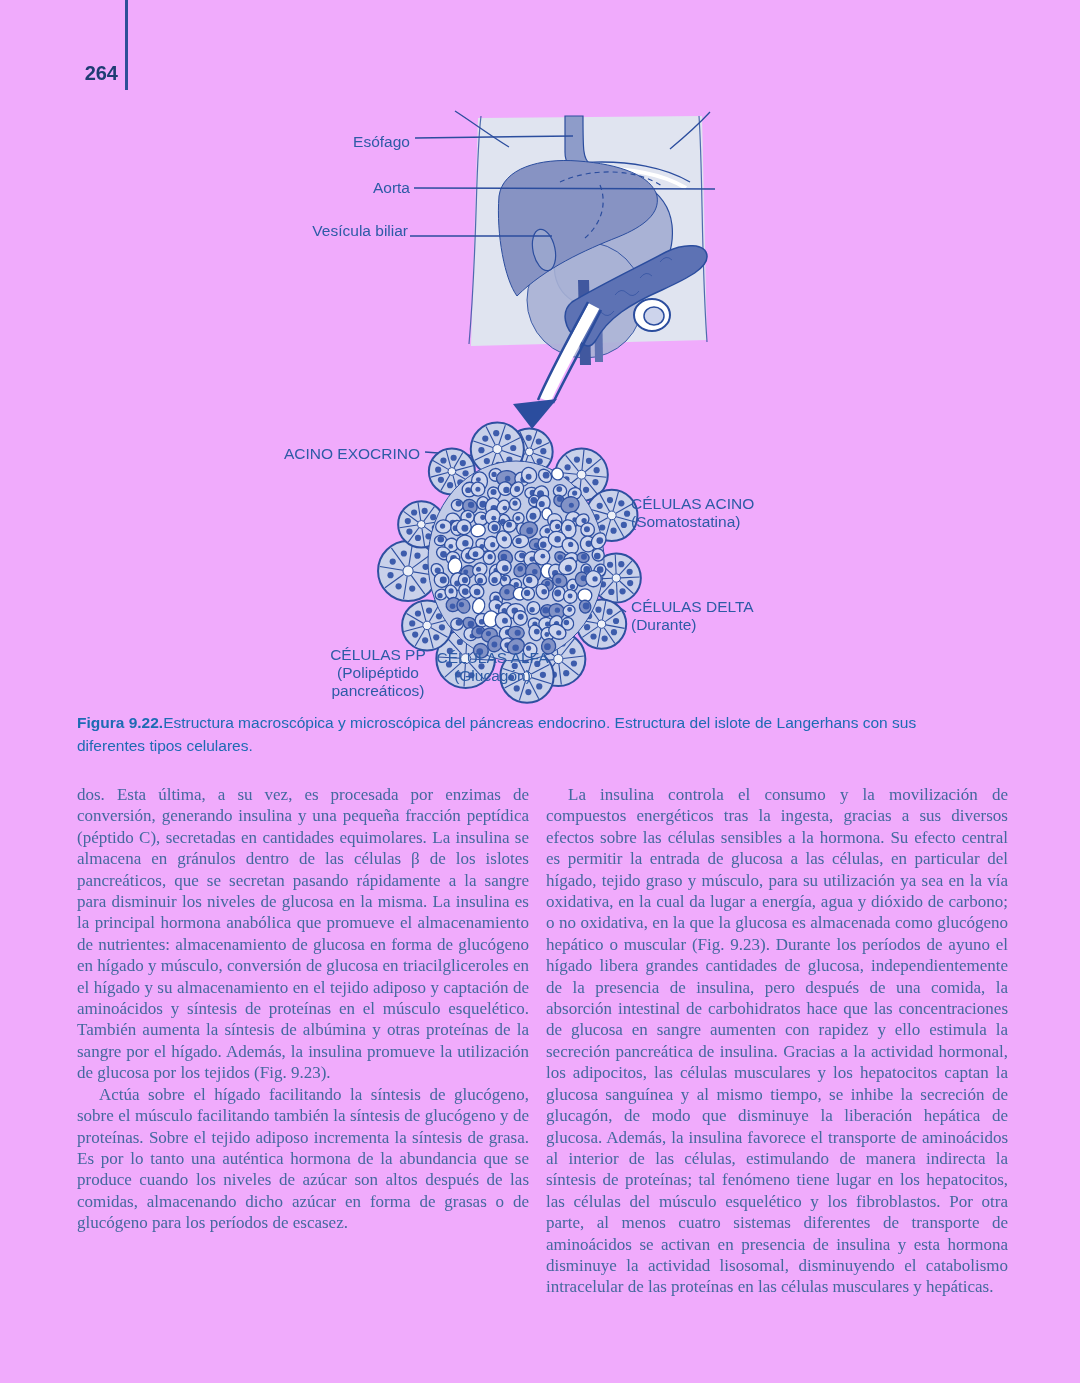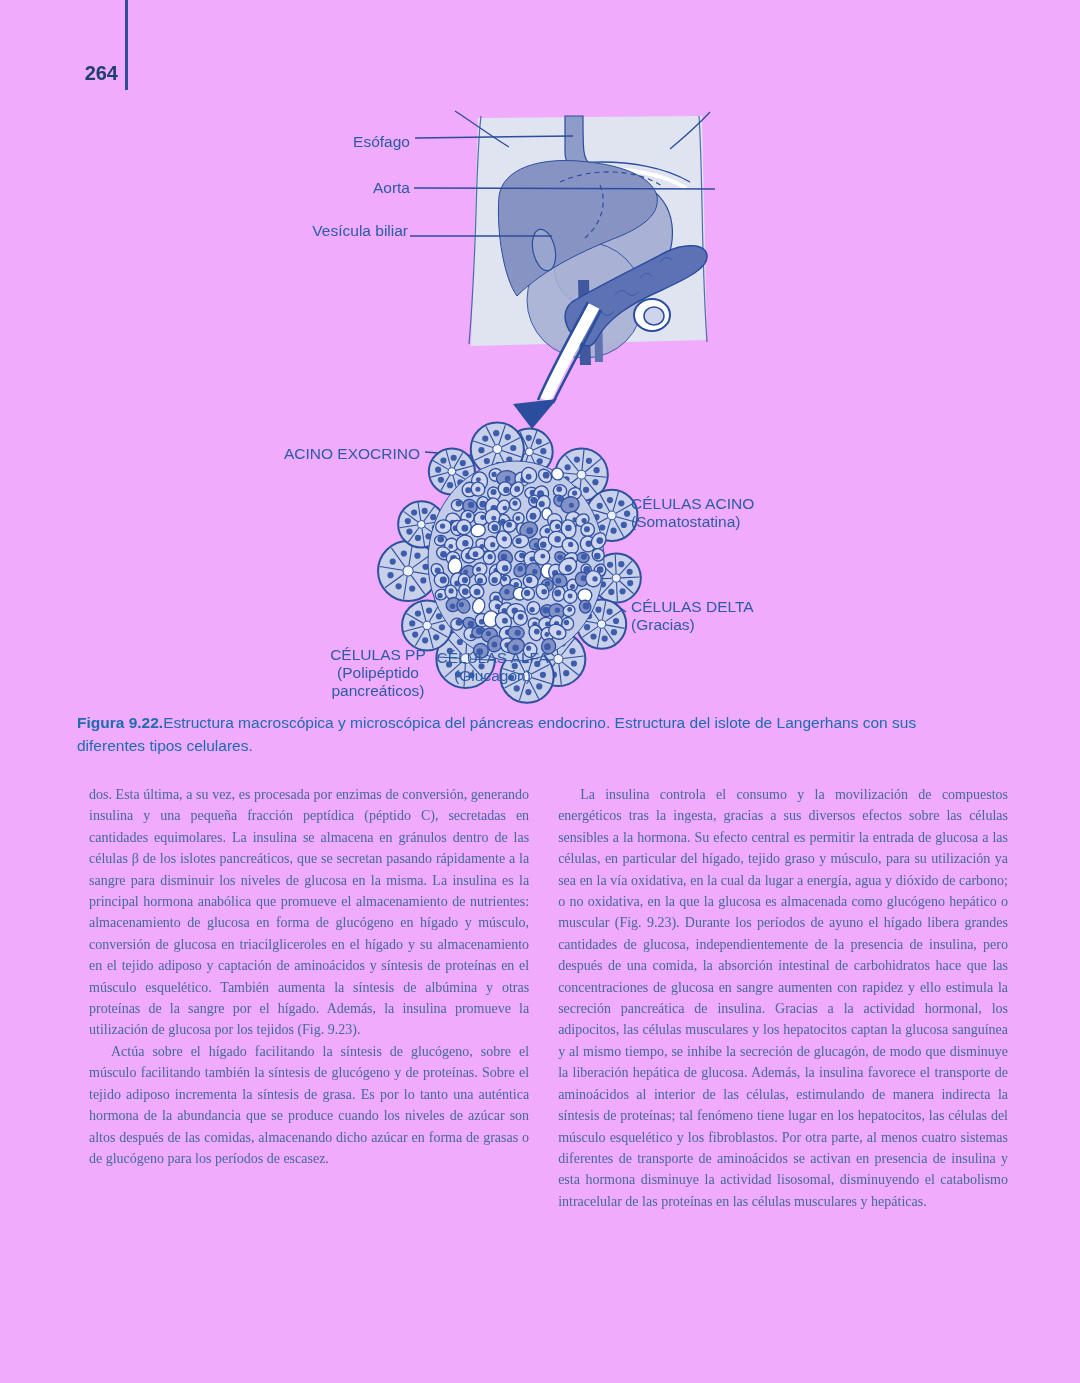--- a/index.html
+++ b/index.html
@@ -28,22 +28,22 @@
   .lbl-alfa{left:430px;top:649px;width:125px;}
   .fig-label span{display:block;}
 
   
   .caption{position:absolute;left:77px;top:711px;width:898px;
            font:15.5px "Liberation Sans",sans-serif;color:#1d6bb3;line-height:23px;}
   .caption b{font-weight:bold;}
 
   
   .columns{position:absolute;left:77px;top:784px;width:931px;display:flex;gap:17px;}
-  .col{font-family:"Liberation Serif",serif;font-size:14px;line-height:21.4px;
-       color:#44699f;text-align:justify;margin-left:12px;}
+  .col{font-family:"Liberation Serif",serif;font-size:17px;line-height:21.4px;
+       color:#44699f;text-align:justify;}
   .col.left{width:452px;}
   .col.right{width:462px;}
   .col p{margin:0;}
   .col p.ind{text-indent:22px;}
 </style>
 </head>
 <body>
 
 <div id="page">
 
@@ -634,21 +634,21 @@
   <div class="fig-label right lbl-aorta">Aorta</div>
   <div class="fig-label right lbl-vesicula">Vesícula biliar</div>
   <div class="fig-label right lbl-acino">ACINO EXOCRINO</div>
 
   <div class="fig-label lbl-delta">
     <span>CÉLULAS ACINO</span>
     <span>(Somatostatina)</span>
   </div>
   <div class="fig-label lbl-beta">
     <span>CÉLULAS DELTA</span>
-    <span>(Gracias)</span>
+    <span>(Durante)</span>
   </div>
   <div class="fig-label center lbl-pp">
     <span>CÉLULAS PP</span>
     <span>(Polipéptido</span>
     <span>pancreáticos)</span>
   </div>
   <div class="fig-label center lbl-alfa">
     <span>CÉLULAS ALFA</span>
     <span>(Glucagón)</span>
   </div>

